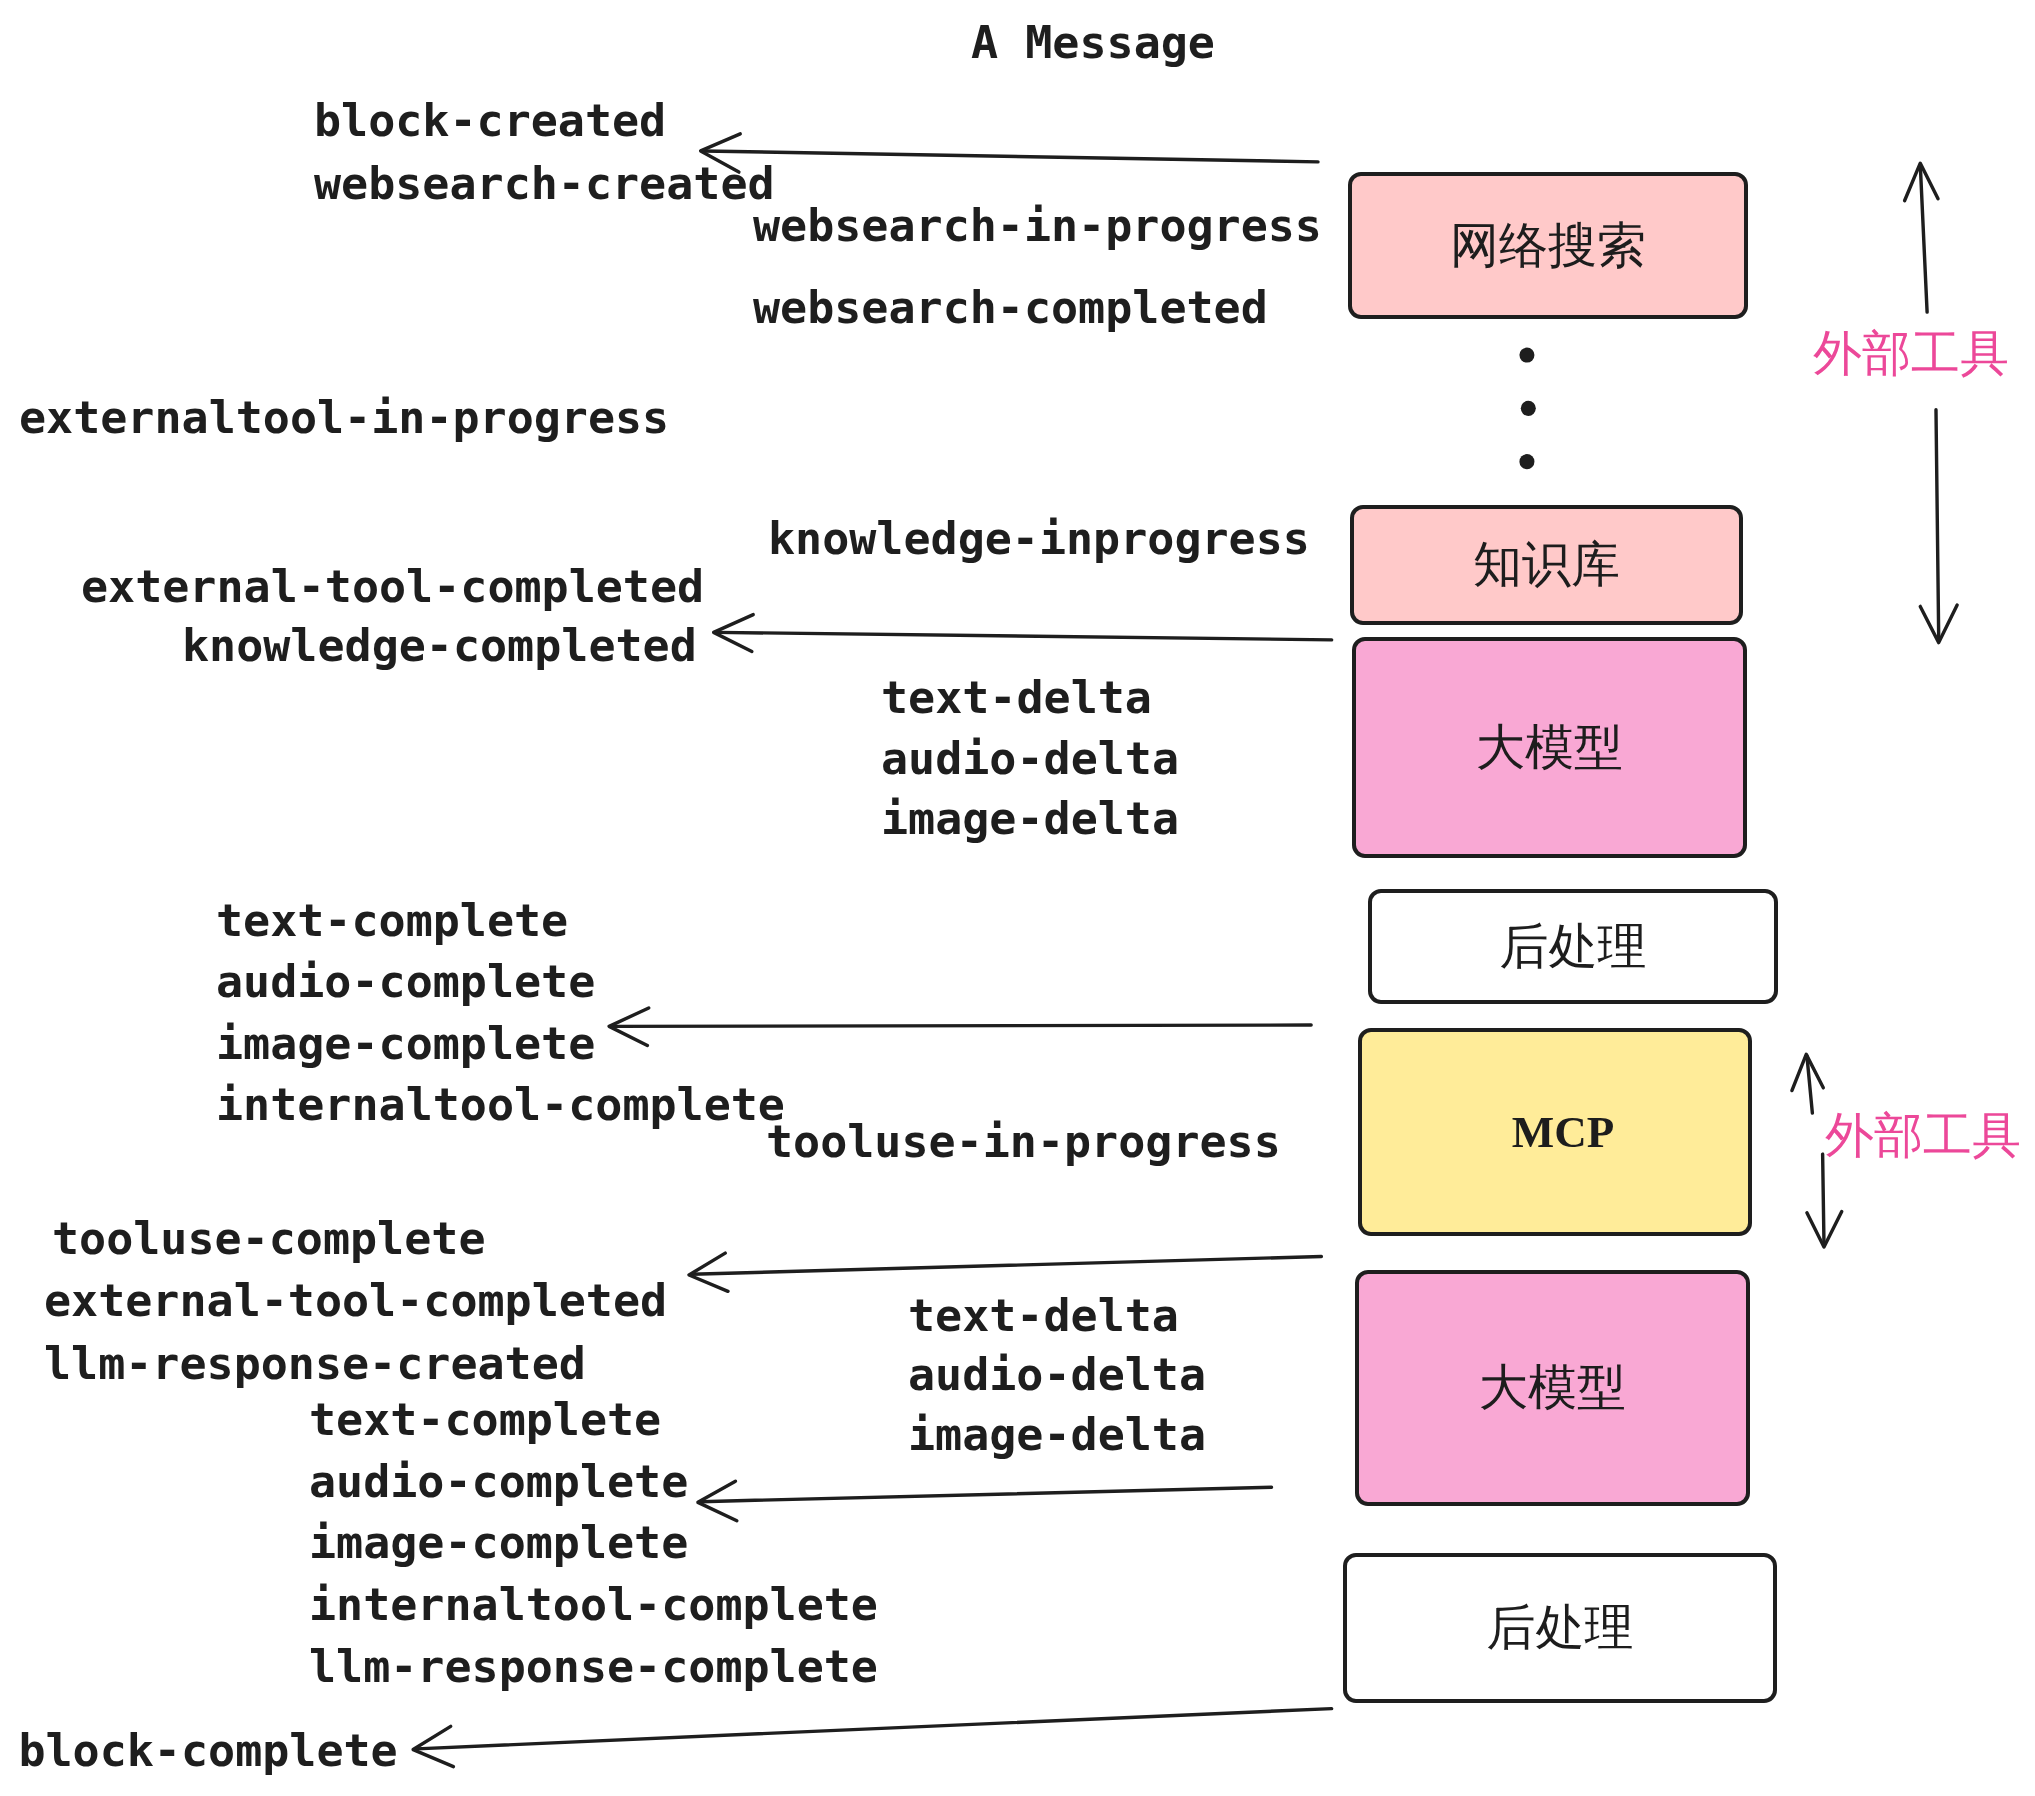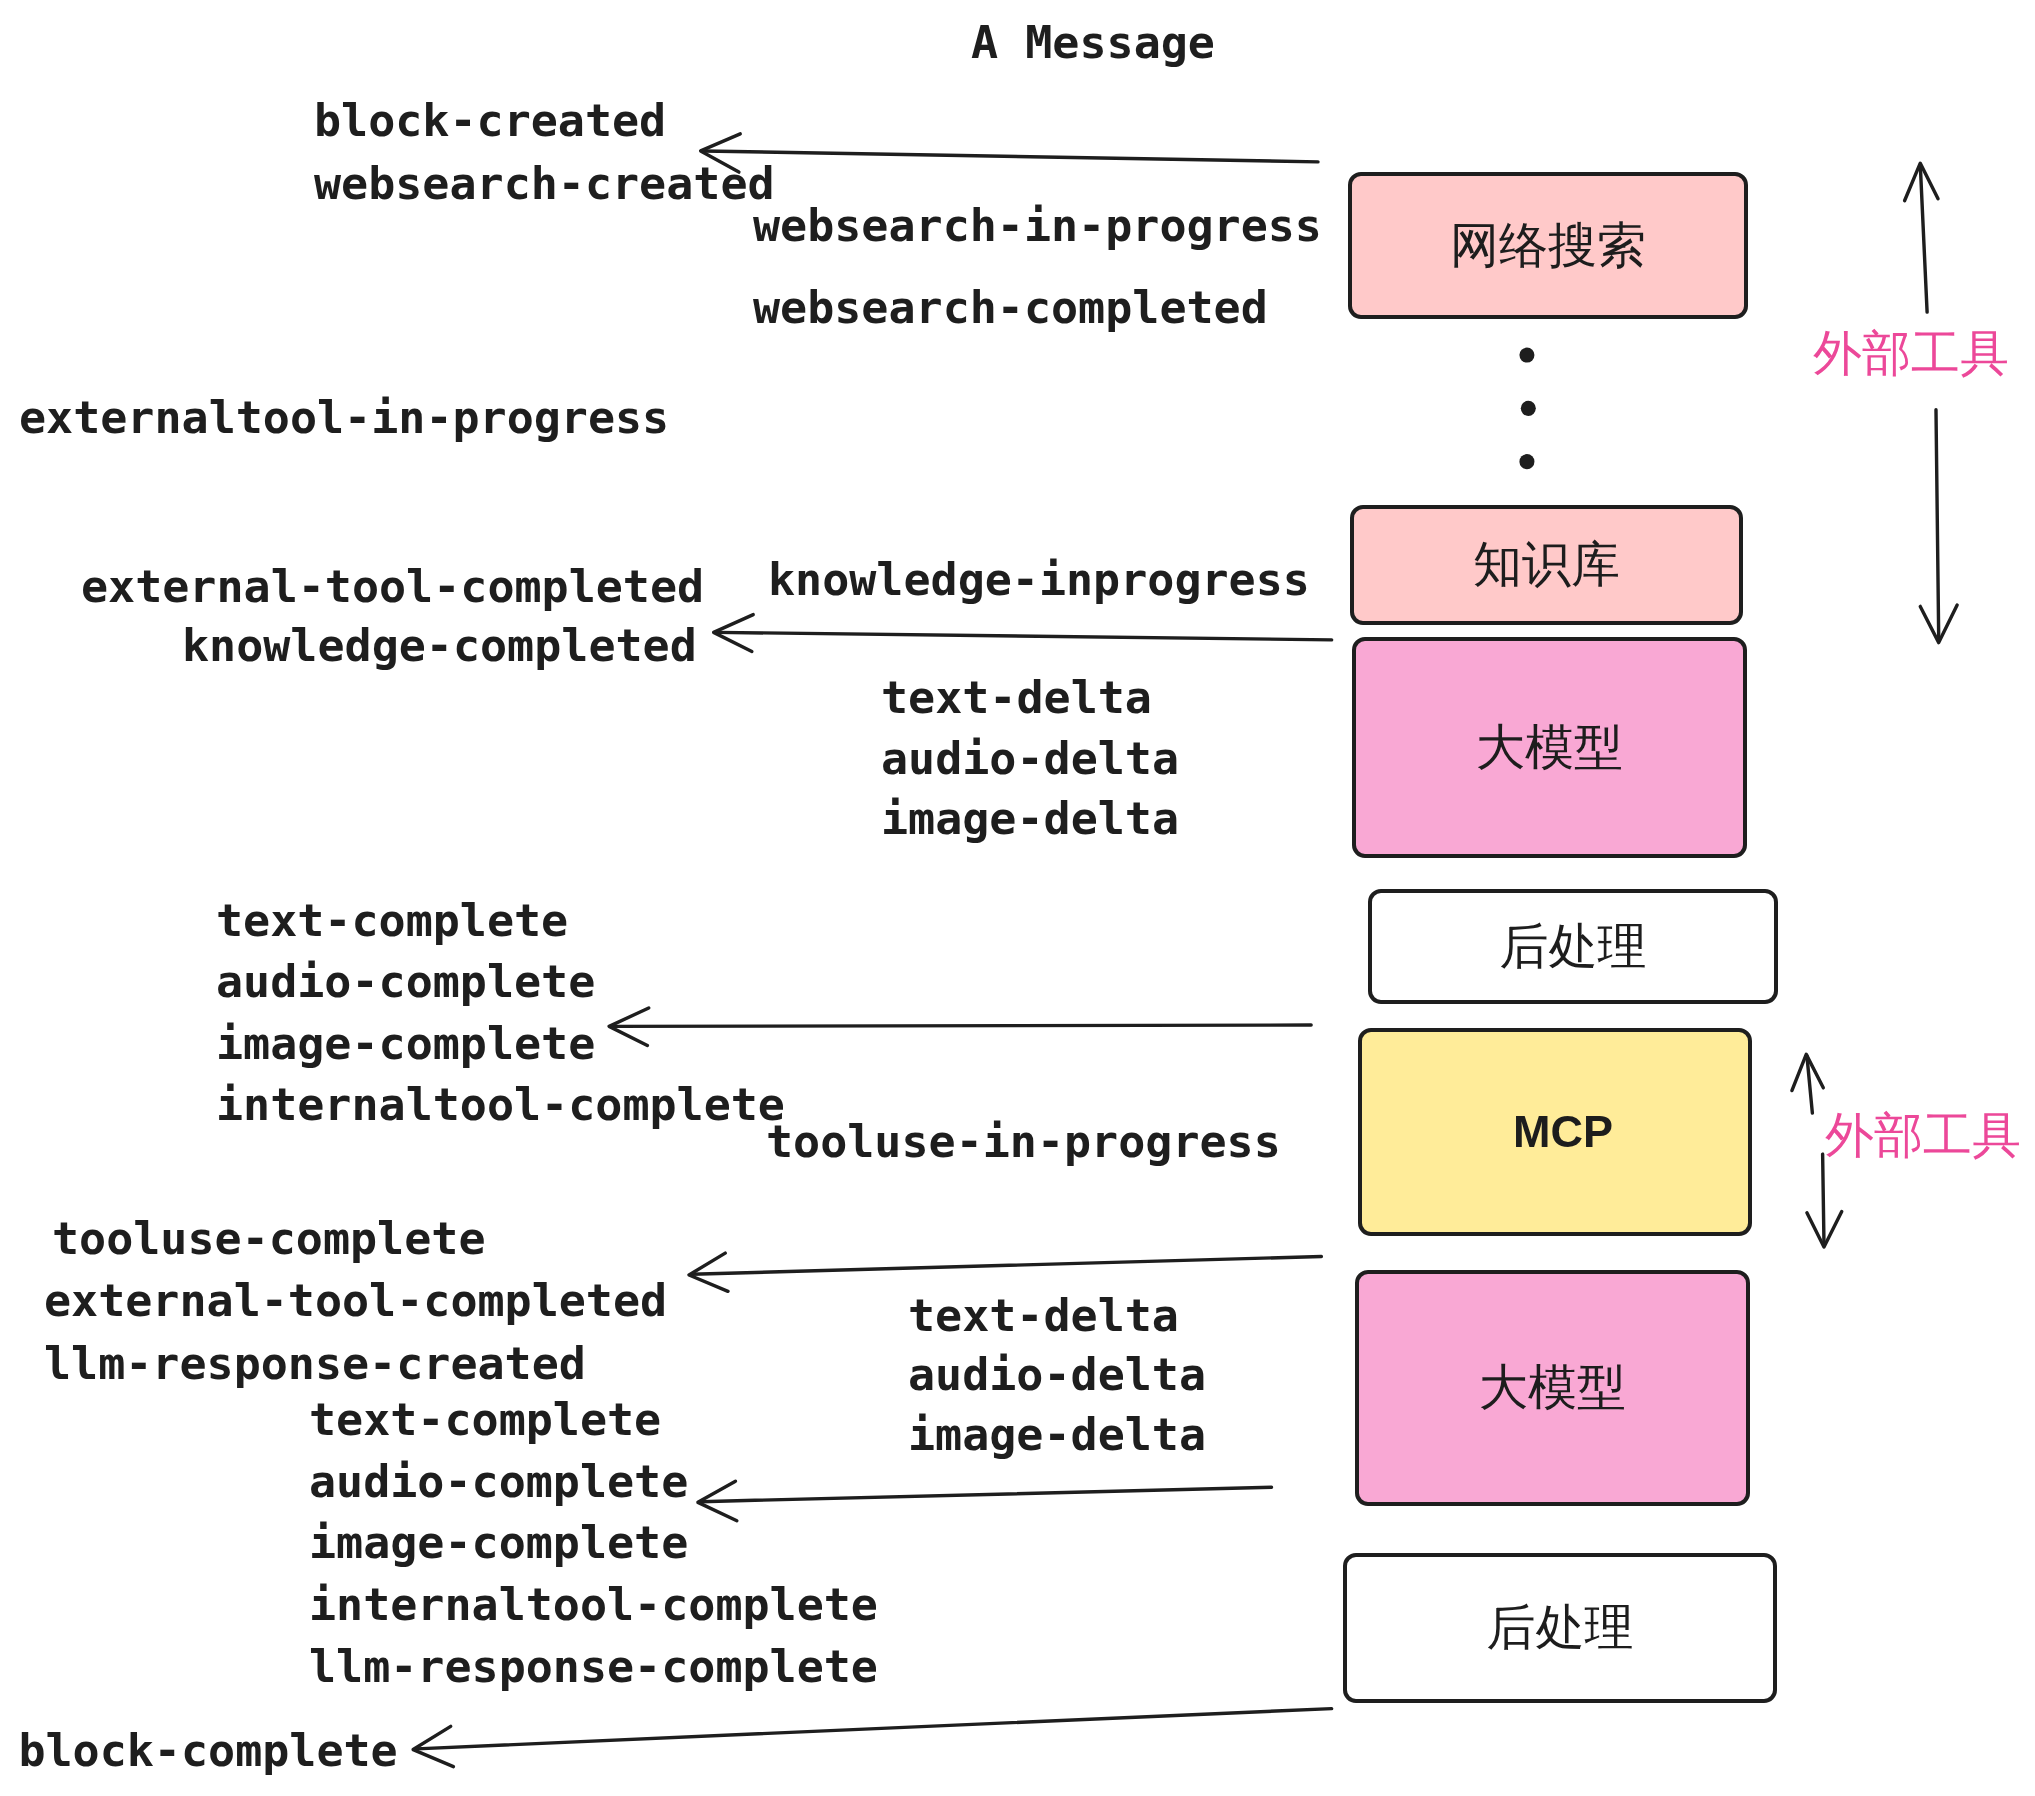--- a/index.html
+++ b/index.html
@@ -33,21 +33,21 @@
     box-sizing:border-box;
     font-family:"DejaVu Sans",sans-serif;
     font-size:49px;
     color:#1d1d1d;
     white-space:nowrap;
   }
   .box.pink{background:#ffc9c9;}
   .box.green{background:#f9a8d4;}
   .box.yellow{background:#ffec99;}
   .box.white{background:#ffffff;}
-  .box.mono-label{font-family:Liberation Sans, sans-serif;font-weight:700;font-size:45px;padding-left:16px;}
+  .box.mono-label{font-family:Liberation Serif, serif;font-weight:700;font-size:45px;padding-left:16px;}
   .side-label{
     position:absolute;
     font-family:"DejaVu Sans",sans-serif;
     font-size:49px;
     color:#ec4899;
     white-space:nowrap;
     transform:translateY(-50%);
   }
   svg.layer{position:absolute;left:0;top:0;}
   svg.layer path{stroke:#1e1e1e;stroke-width:5;fill:none;stroke-linecap:round;stroke-linejoin:round;}
@@ -136,21 +136,21 @@
   </div>
 
   <div class="side-label" style="left:1813px;top:354px">外部工具</div>
   <div class="side-label" style="left:1825px;top:1136px">外部工具</div>
 
   <div class="evt" style="left:314px;top:120px">block-created</div>
   <div class="evt" style="left:314px;top:183px">websearch-created</div>
   <div class="evt" style="left:753px;top:225px">websearch-in-progress</div>
   <div class="evt" style="left:753px;top:307px">websearch-completed</div>
   <div class="evt" style="left:19px;top:417px">externaltool-in-progress</div>
-  <div class="evt" style="left:768px;top:579px">knowledge-inprogress</div>
+  <div class="evt" style="left:768px;top:538px">knowledge-inprogress</div>
   <div class="evt" style="left:81px;top:586px">external-tool-completed</div>
   <div class="evt" style="left:182px;top:645px">knowledge-completed</div>
   <div class="evt" style="left:881px;top:697px">text-delta</div>
   <div class="evt" style="left:881px;top:758px">audio-delta</div>
   <div class="evt" style="left:881px;top:818px">image-delta</div>
   <div class="evt" style="left:216px;top:920px">text-complete</div>
   <div class="evt" style="left:216px;top:981px">audio-complete</div>
   <div class="evt" style="left:216px;top:1043px">image-complete</div>
   <div class="evt" style="left:216px;top:1104px">internaltool-complete</div>
   <div class="evt" style="left:766px;top:1141px">tooluse-in-progress</div>

